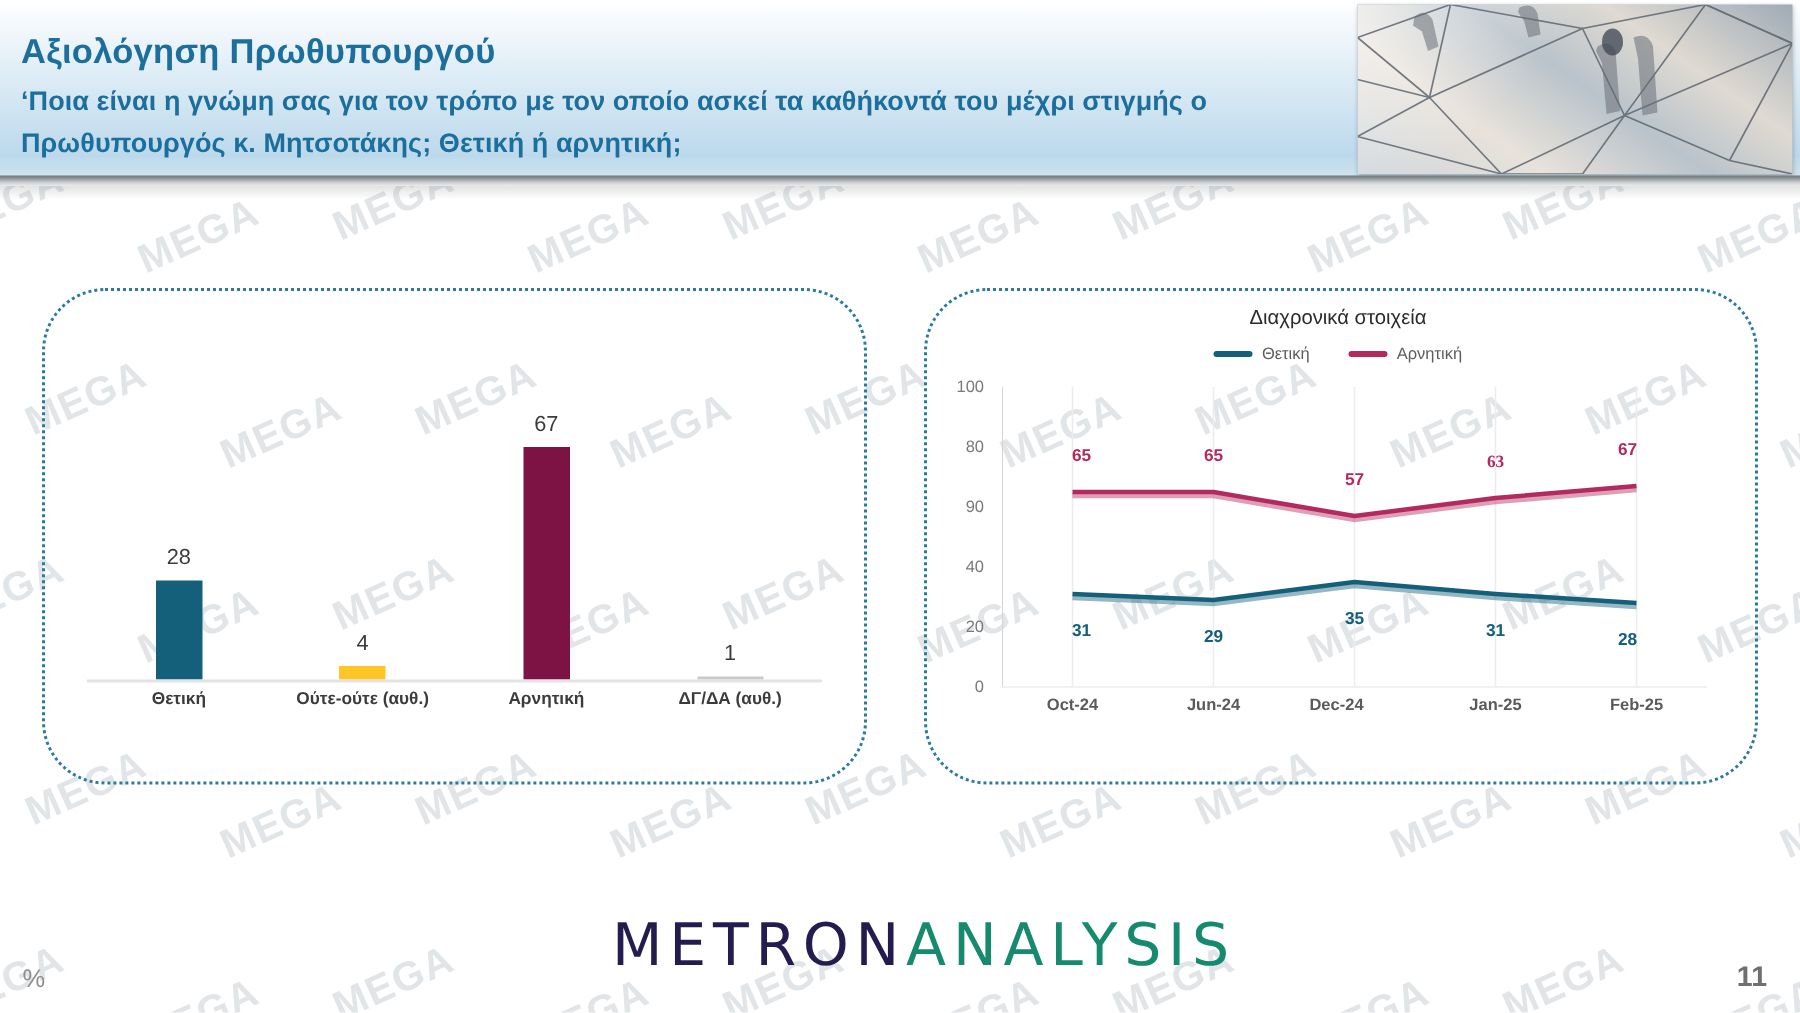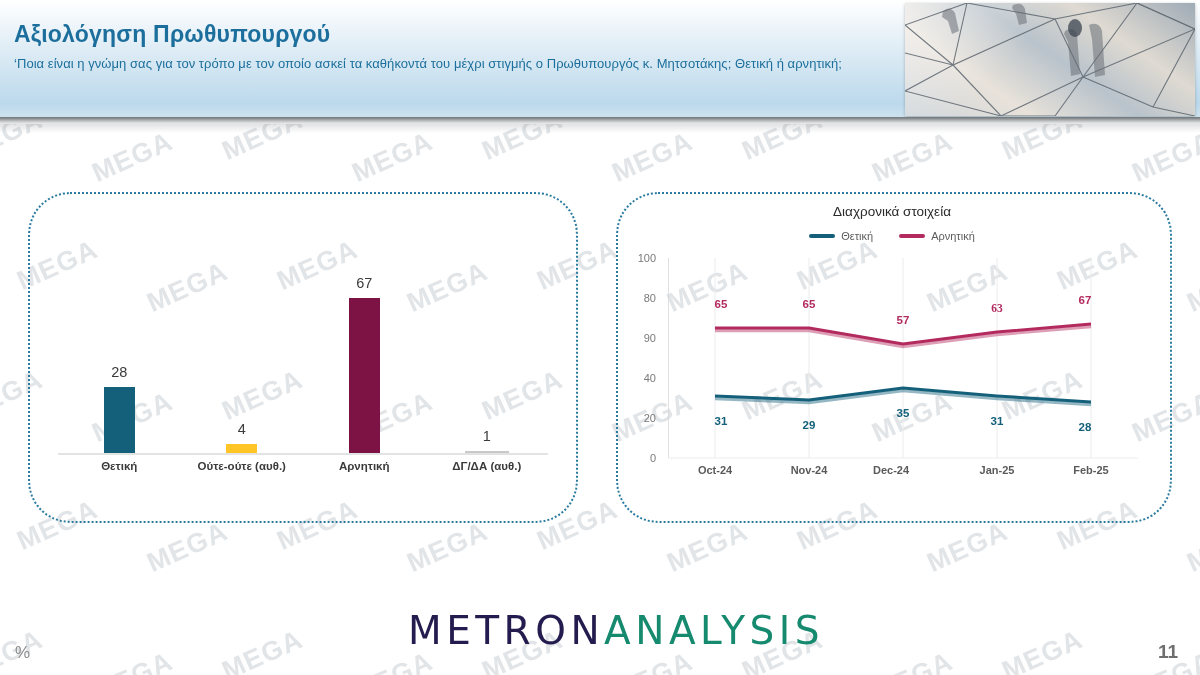--- a/index.html
+++ b/index.html
@@ -68,22 +68,22 @@
   }
   #page-title {
     font-size: 23px;
     font-weight: 700;
     color: #1c6f9c;
     letter-spacing: .2px;
     line-height: 1.1;
     margin: 0 0 7px 0;
   }
   #page-subtitle {
-    font-size: 13px;
-    font-weight: 400;
+    font-size: 18px;
+    font-weight: 700;
     color: #1c6f9c;
     line-height: 1.55;
     margin: 0;
     letter-spacing: .05px;
   }
 
   
   #logo-box {
     position: absolute;
     right: 5px;
@@ -415,21 +415,21 @@
           <line x1="329" x2="329" y1="0" y2="200" stroke="#ececec" stroke-width="1"></line>
           <line x1="423" x2="423" y1="0" y2="200" stroke="#ececec" stroke-width="1"></line>
           <line x1="0" x2="0" y1="0" y2="200" stroke="#d5d5d5" stroke-width="1.4"></line>
           <line x1="0" x2="470" y1="200" y2="200" stroke="#ececec" stroke-width="1"></line>
           <polyline points="47,138 141,142 235,130 329,138 423,144" fill="none" stroke="#14607a" stroke-opacity=".45" stroke-width="3.2" transform="translate(0,2.6)"></polyline>
           <polyline points="47,138 141,142 235,130 329,138 423,144" fill="none" stroke="#14607a" stroke-width="3" stroke-linejoin="round"></polyline>
           <polyline points="47,70 141,70 235,86.00000000000001 329,74 423,66" fill="none" stroke="#b32a5e" stroke-opacity=".45" stroke-width="3.2" transform="translate(0,2.6)"></polyline>
           <polyline points="47,70 141,70 235,86.00000000000001 329,74 423,66" fill="none" stroke="#b32a5e" stroke-width="3" stroke-linejoin="round"></polyline>
         </svg>
         <div class="x-label" style="left: 47px;">Oct-24</div>
-        <div class="x-label" style="left: 141px;">Nov-24</div>
+        <div class="x-label" style="left: 141px;">Jun-24</div>
         <div class="x-label" style="left: 223px;">Dec-24</div>
         <div class="x-label" style="left: 329px;">Jan-25</div>
         <div class="x-label" style="left: 423px;">Feb-25</div>
         <div class="pt-label" style="color: rgb(20, 96, 122); left: 53px; top: 163px;">31</div>
         <div class="pt-label" style="color: rgb(20, 96, 122); left: 141px; top: 167px;">29</div>
         <div class="pt-label" style="color: rgb(20, 96, 122); left: 235px; top: 155px;">35</div>
         <div class="pt-label" style="color: rgb(20, 96, 122); left: 329px; top: 163px;">31</div>
         <div class="pt-label" style="color: rgb(20, 96, 122); left: 417px; top: 169px;">28</div>
         <div class="pt-label" style="color: rgb(179, 42, 94); left: 53px; top: 46px;">65</div>
         <div class="pt-label" style="color: rgb(179, 42, 94); left: 141px; top: 46px;">65</div>

